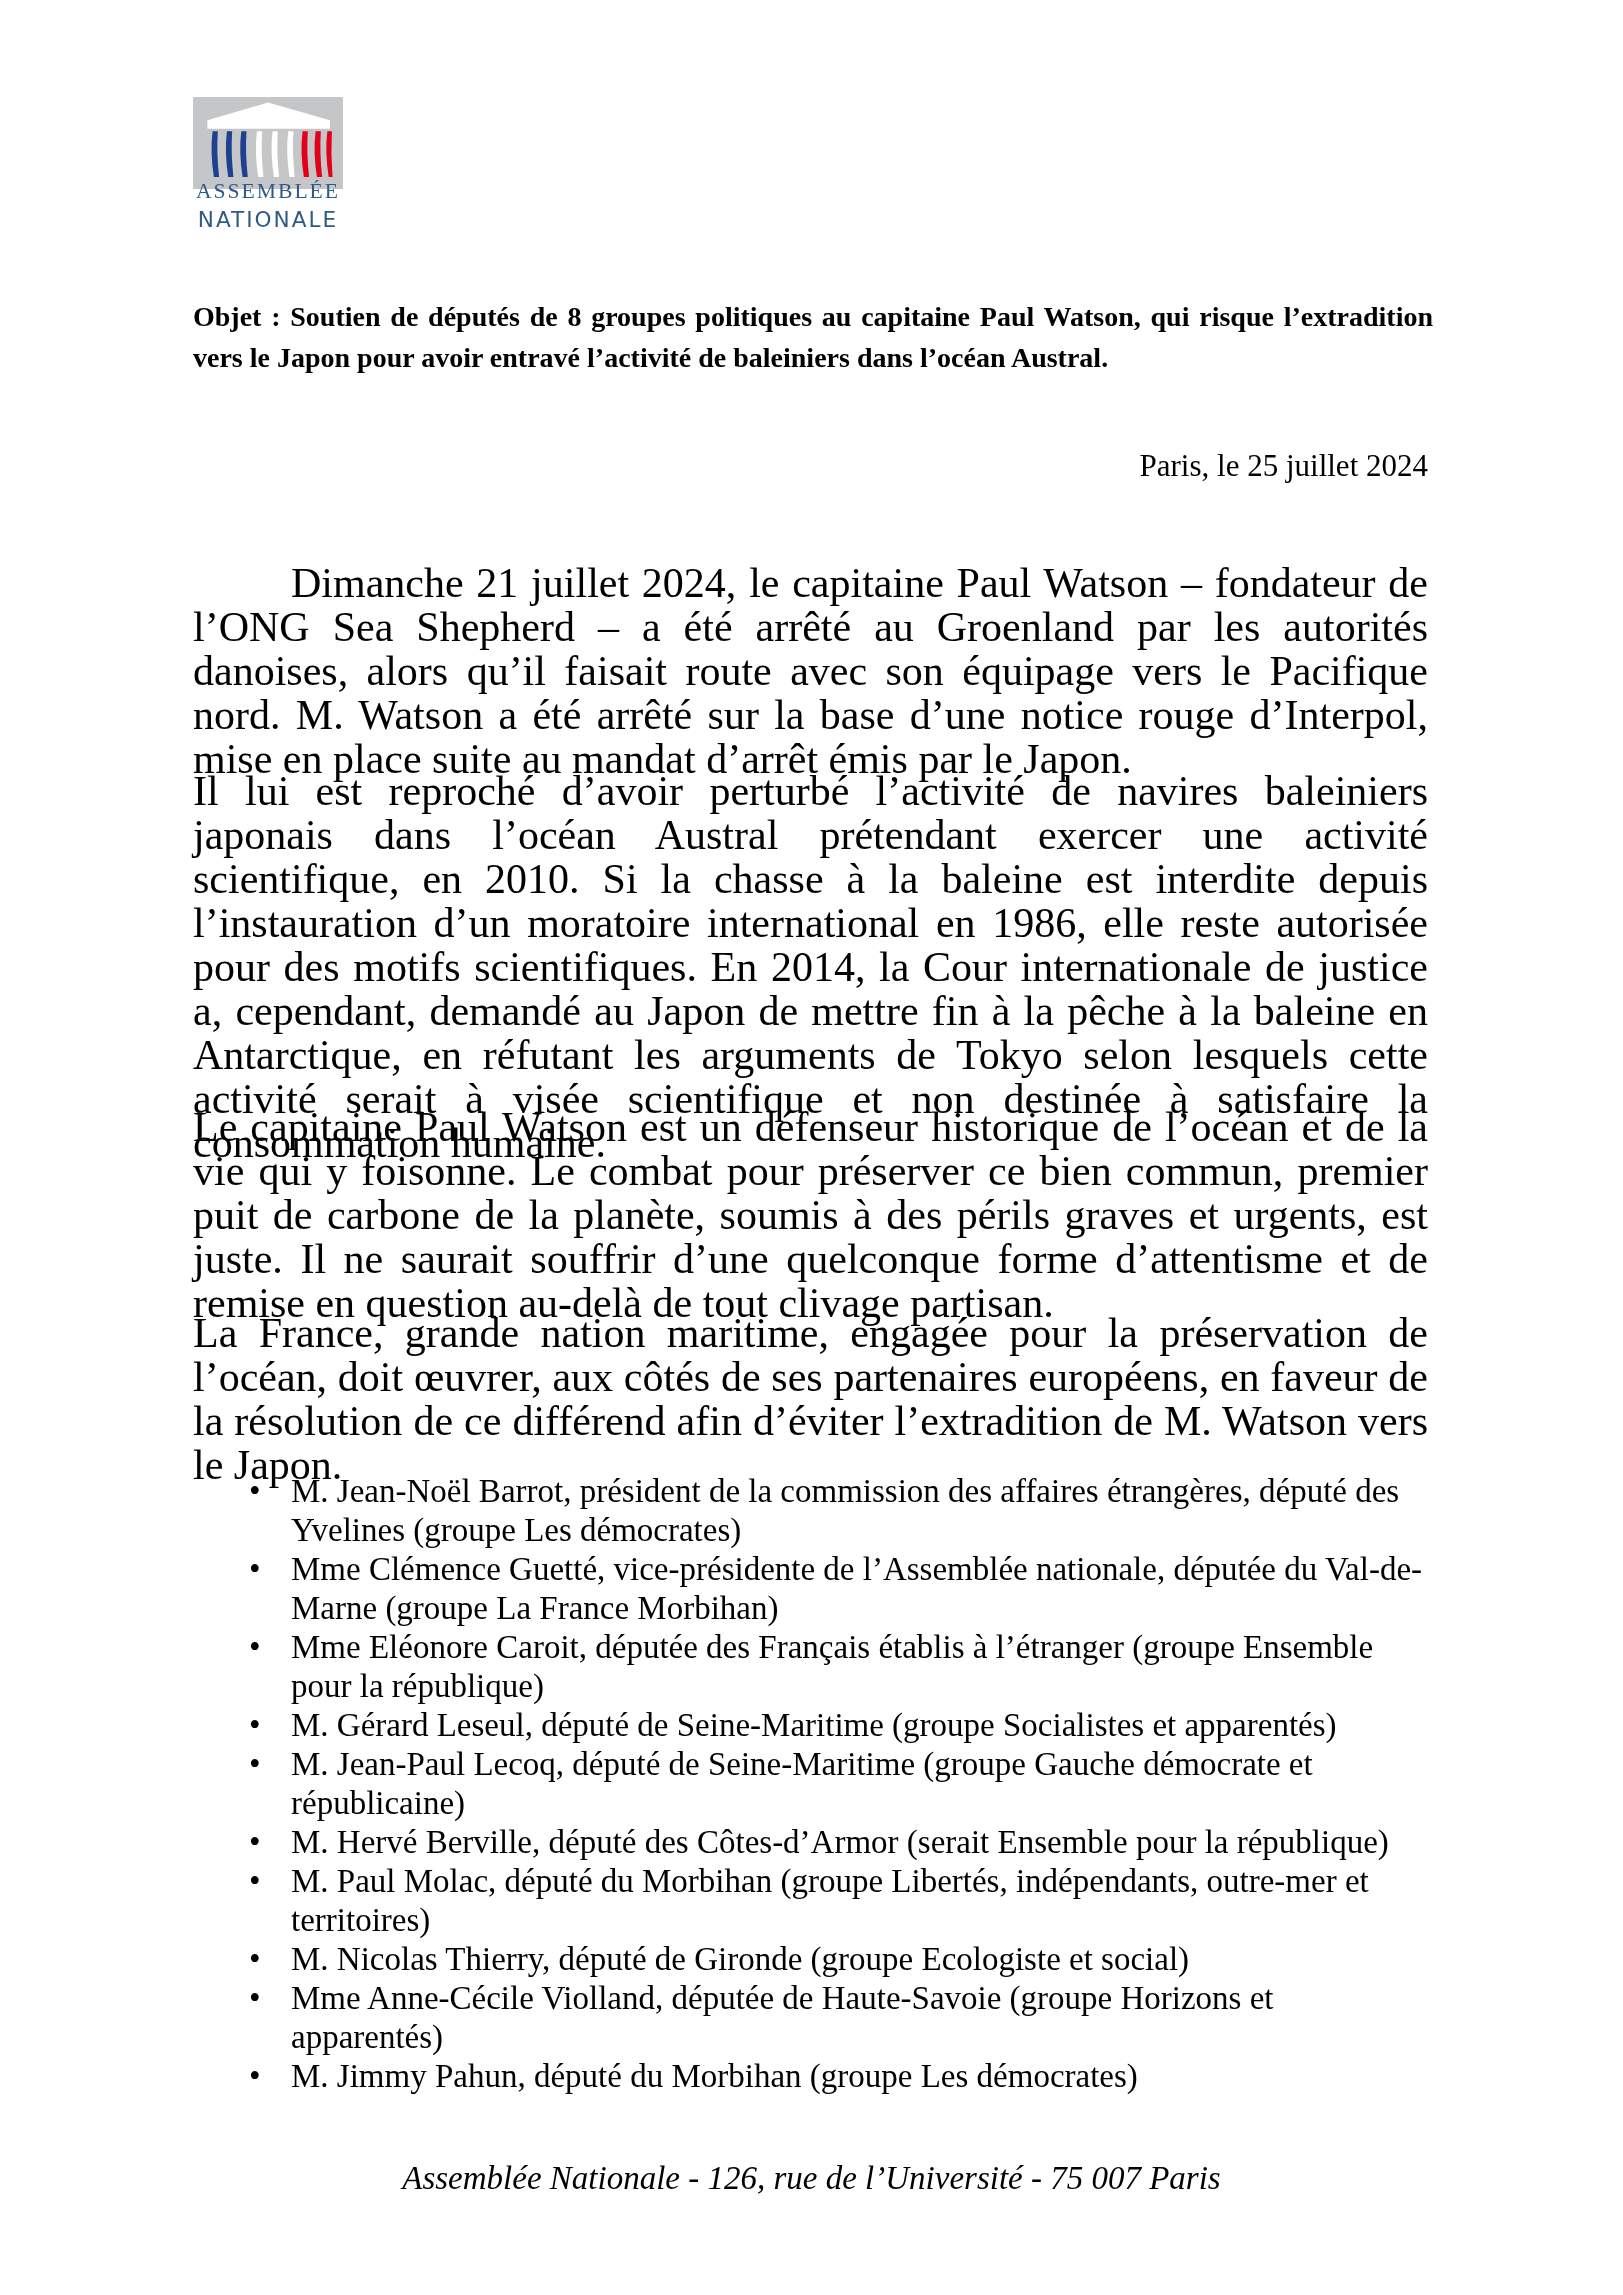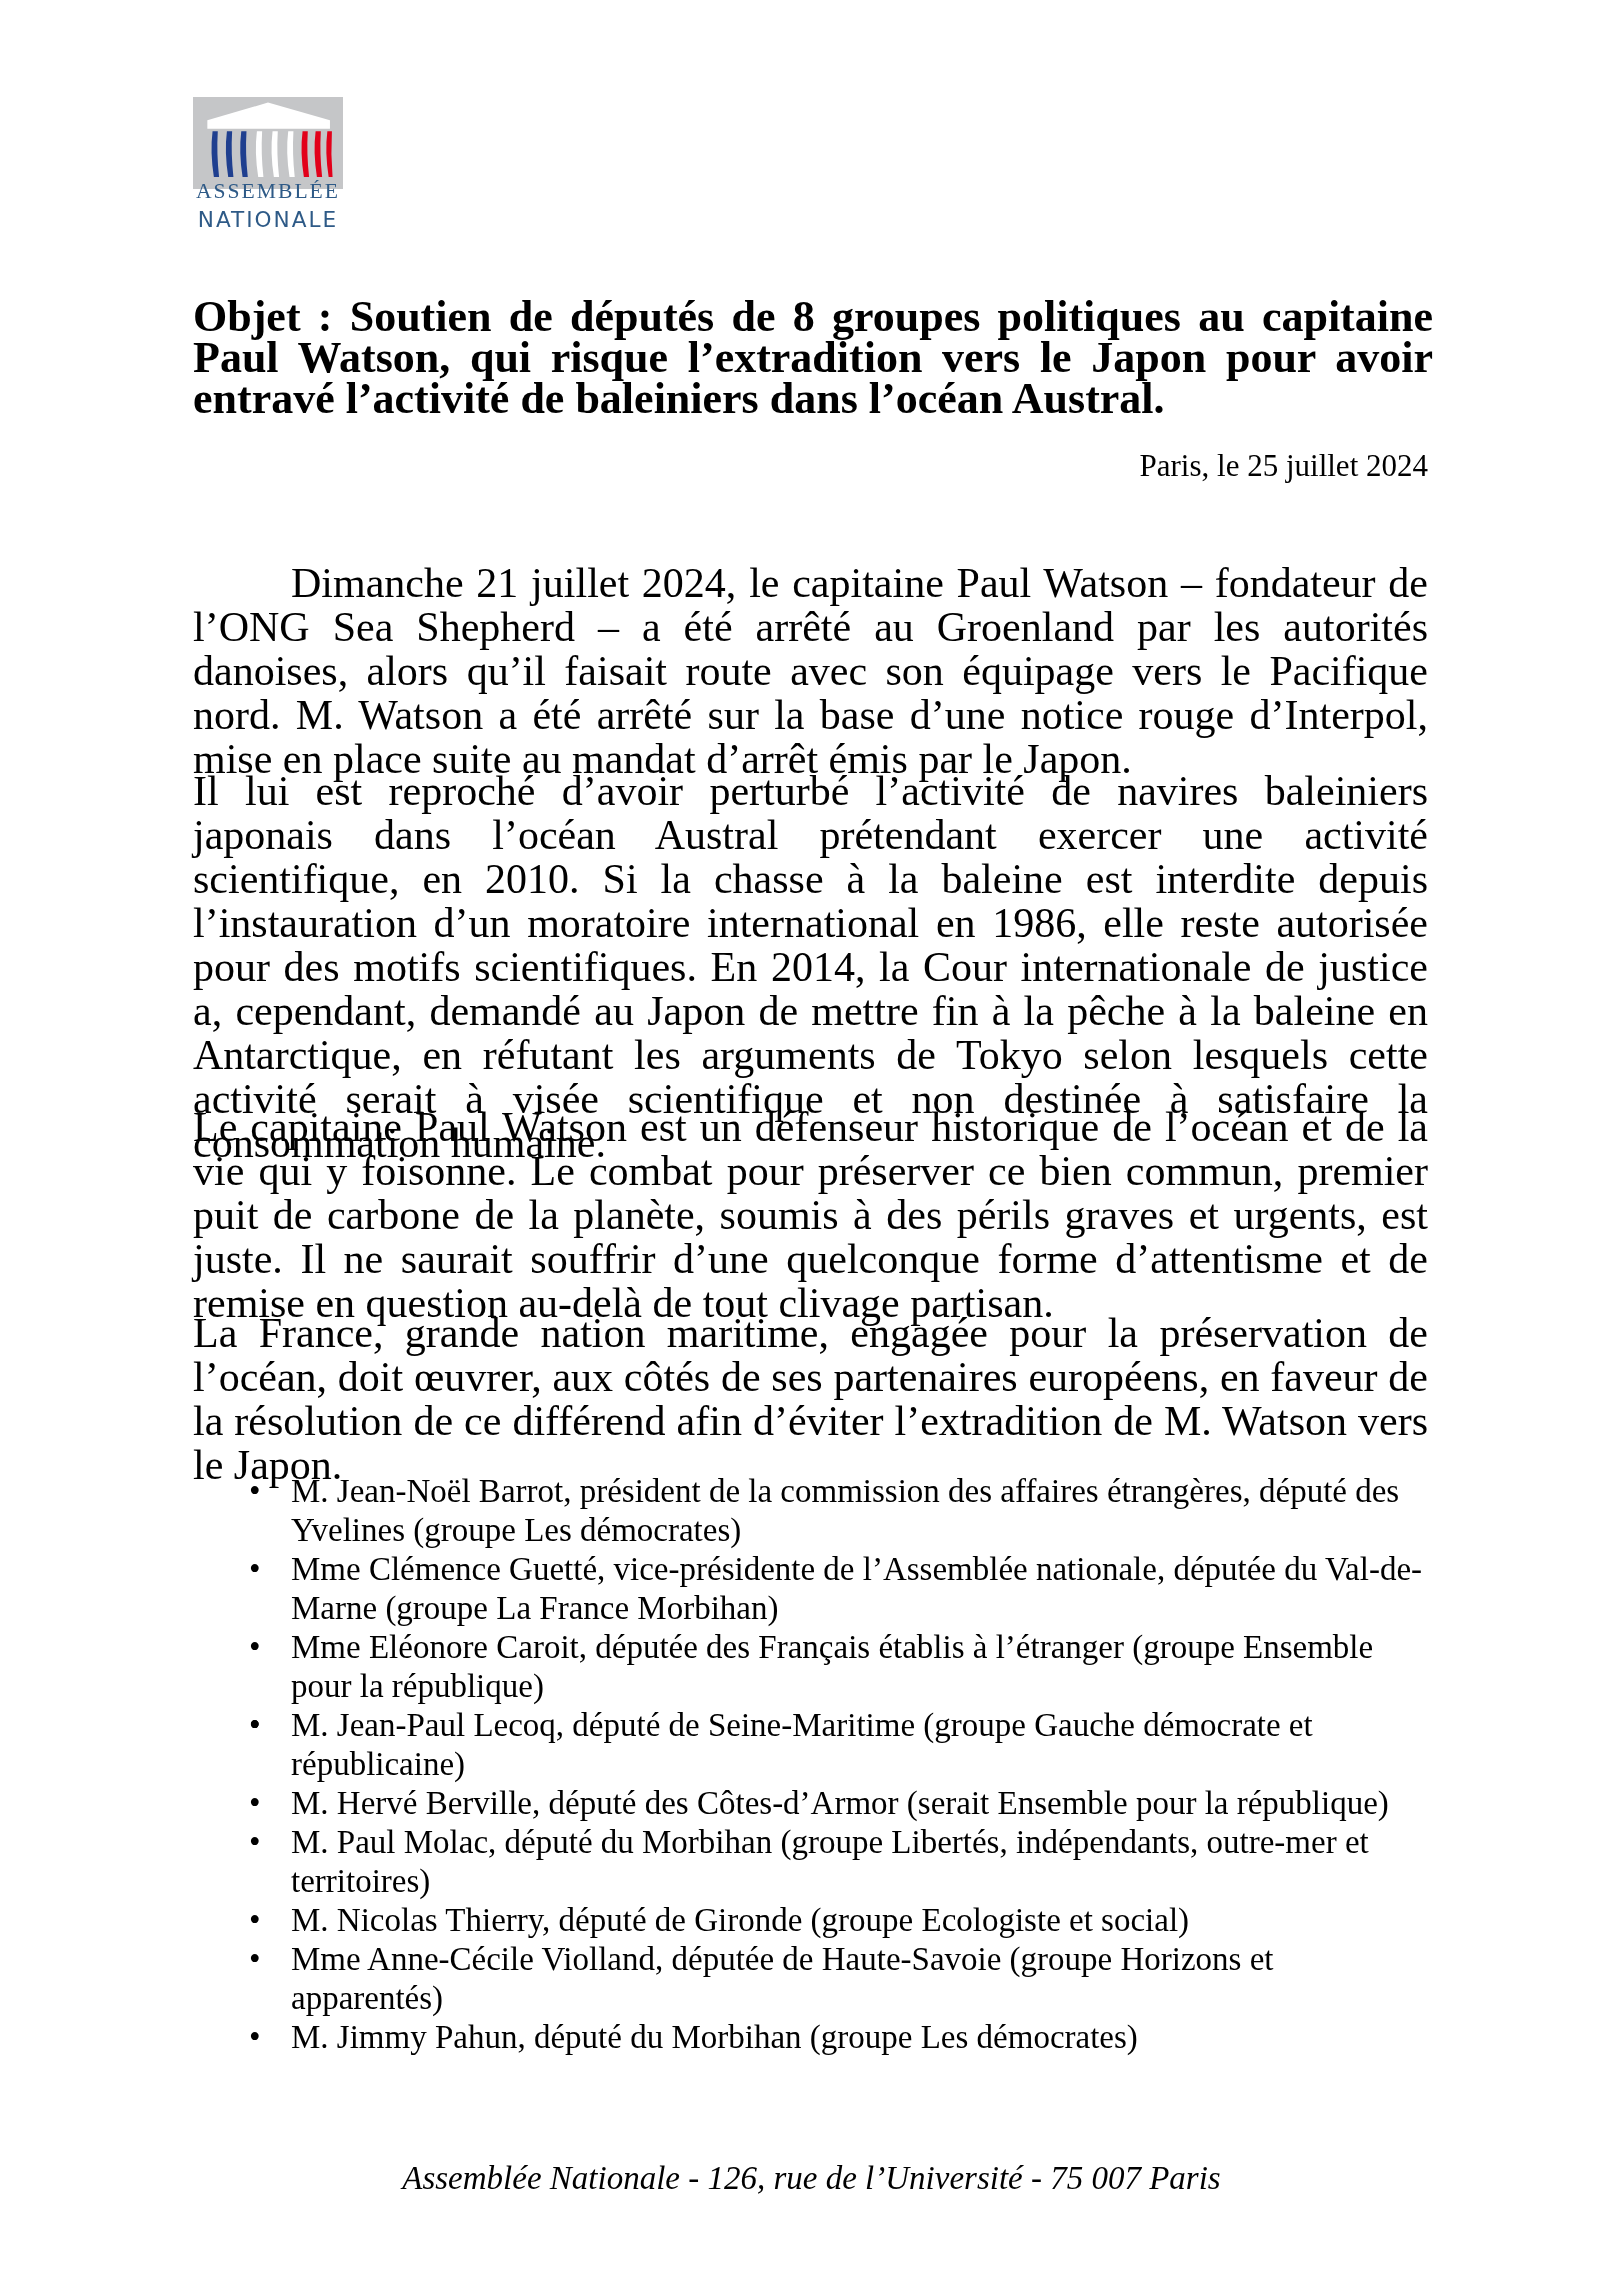--- a/index.html
+++ b/index.html
@@ -4,21 +4,21 @@
 <style>
   html, body { margin: 0; padding: 0; background: #ffffff; }
   body { width: 1623px; height: 2295px; position: relative; overflow: hidden;
          font-family: "Liberation Serif", serif; color: #000; }
   .logo { position: absolute; left: 193px; top: 97px; width: 150px; height: 134px; }
   .logo-box { position: absolute; left: 0; top: 0; width: 150px; height: 92px; background: #c5c6c8; }
   .logo-text { position: absolute; left: 0; width: 150px; text-align: center;
                font-family: "DejaVu Sans", sans-serif; color: #2e5a87; font-size: 21.6px;
                letter-spacing: 2px; line-height: 22px; }
   .title { position: absolute; left: 193px; top: 296px; width: 1240px;
-           font-weight: bold; font-size: 44px; line-height: 41px; text-align: justify;
+           font-weight: bold; font-size: 28px; line-height: 41px; text-align: justify;
            text-align-last: left; }
   .date { position: absolute; right: 195px; top: 444px; font-size: 31px; line-height: 43px; }
   .para { position: absolute; left: 193px; width: 1235px; font-size: 42px; line-height: 44px;
           text-align: justify; margin: 0; }
   .para.indent { text-indent: 98px; }
   .bullets { position: absolute; left: 193px; top: 1472px; width: 1235px; margin: 0; padding: 0; list-style: none; }
   .bullets li { position: relative; padding-left: 98px; font-size: 33px; line-height: 39px; margin-bottom: 0; }
   .bullet-dot { position: absolute; left: 56px; top: 0; }
   .footer { position: absolute; left: 0; width: 1623px; top: 2159px; text-align: center;
             font-style: italic; font-size: 33px; line-height: 39px; }
@@ -52,21 +52,21 @@
 
 <p class="para indent" style="top:561px;">Dimanche 21 juillet 2024, le capitaine Paul Watson – fondateur de l’ONG Sea Shepherd – a été arrêté au Groenland par les autorités danoises, alors qu’il faisait route avec son équipage vers le Pacifique nord. M. Watson a été arrêté sur la base d’une notice rouge d’Interpol, mise en place suite au mandat d’arrêt émis par le Japon.</p>
 <p class="para" style="top:769px;">Il lui est reproché d’avoir perturbé l’activité de navires baleiniers japonais dans l’océan Austral prétendant exercer une activité scientifique, en 2010. Si la chasse à la baleine est interdite depuis l’instauration d’un moratoire international en 1986, elle reste autorisée pour des motifs scientifiques. En 2014, la Cour internationale de justice a, cependant, demandé au Japon de mettre fin à la pêche à la baleine en Antarctique, en réfutant les arguments de Tokyo selon lesquels cette activité serait à visée scientifique et non destinée à satisfaire la consommation humaine.</p>
 <p class="para" style="top:1105px;">Le capitaine Paul Watson est un défenseur historique de l’océan et de la vie qui y foisonne. Le combat pour préserver ce bien commun, premier puit de carbone de la planète, soumis à des périls graves et urgents, est juste. Il ne saurait souffrir d’une quelconque forme d’attentisme et de remise en question au-delà de tout clivage partisan.</p>
 <p class="para" style="top:1311px;">La France, grande nation maritime, engagée pour la préservation de l’océan, doit œuvrer, aux côtés de ses partenaires européens, en faveur de la résolution de ce différend afin d’éviter l’extradition de M. Watson vers le Japon.</p>
 
 <ul class="bullets">
   <li><span class="bullet-dot">•</span><span>M. Jean-Noël Barrot, président de la commission des affaires étrangères, député des Yvelines (groupe Les démocrates)</span></li>
   <li><span class="bullet-dot">•</span><span>Mme Clémence Guetté, vice-présidente de l’Assemblée nationale, députée du Val-de-Marne (groupe La France Morbihan)</span></li>
   <li><span class="bullet-dot">•</span><span>Mme Eléonore Caroit, députée des Français établis à l’étranger (groupe Ensemble pour la république)</span></li>
-  <li><span class="bullet-dot">•</span></li>
+  <li><span class="bullet-dot">•</span><span>M. Gérard Leseul, député de Seine-Maritime (groupe Socialistes et apparentés)</span></li>
   <li><span class="bullet-dot">•</span><span>M. Jean-Paul Lecoq, député de Seine-Maritime (groupe Gauche démocrate et républicaine)</span></li>
   <li><span class="bullet-dot">•</span><span>M. Hervé Berville, député des Côtes-d’Armor (serait Ensemble pour la république)</span></li>
   <li><span class="bullet-dot">•</span><span>M. Paul Molac, député du Morbihan (groupe Libertés, indépendants, outre-mer et territoires)</span></li>
   <li><span class="bullet-dot">•</span><span>M. Nicolas Thierry, député de Gironde (groupe Ecologiste et social)</span></li>
   <li><span class="bullet-dot">•</span><span>Mme Anne-Cécile Violland, députée de Haute-Savoie (groupe Horizons et apparentés)</span></li>
   <li><span class="bullet-dot">•</span><span>M. Jimmy Pahun, député du Morbihan (groupe Les démocrates)</span></li>
 </ul>
 
 <div class="footer">Assemblée Nationale - 126, rue de l’Université - 75 007 Paris</div>
 

